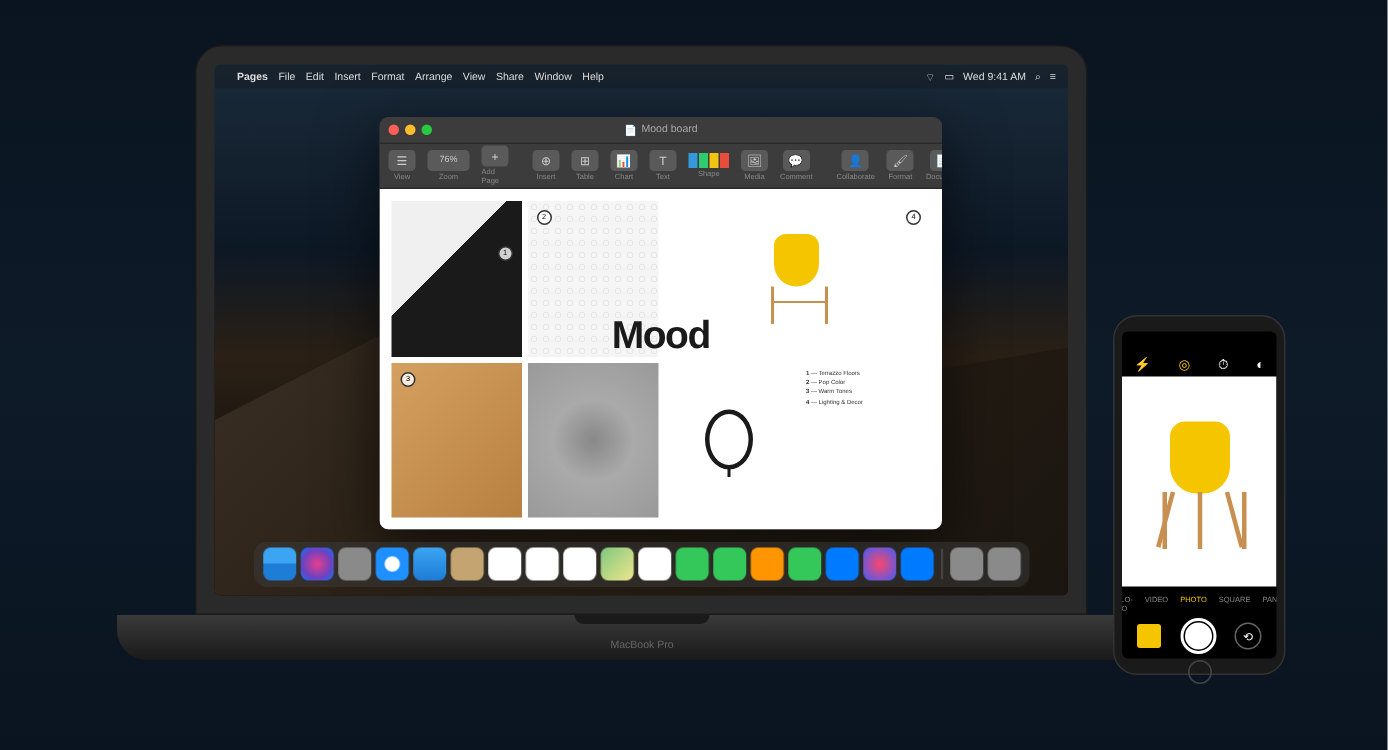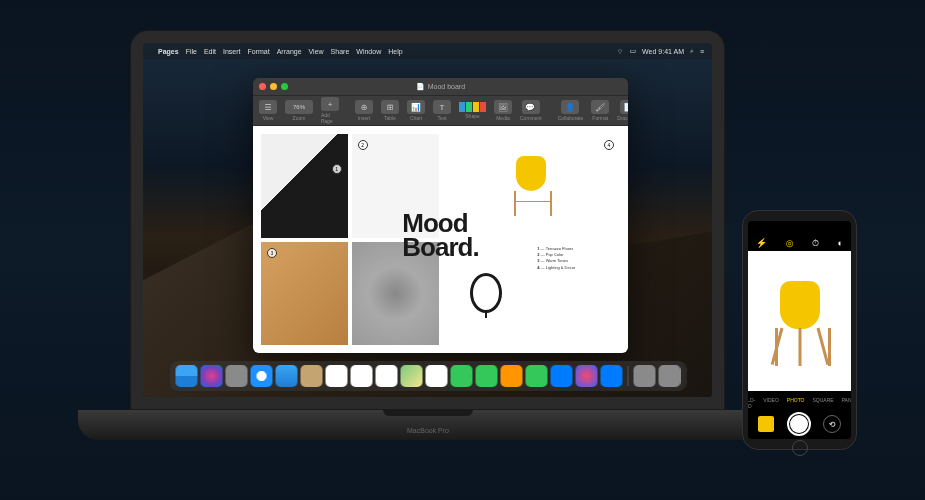--- a/index.html
+++ b/index.html
@@ -206,21 +206,21 @@
           <div class="tile t6"></div>
           <div class="tile t7">
               <div class="mirror"></div>
             </div>
           <div class="tile t8">
             <div><b>1</b> — <span>Terrazzo Floors</span></div>
             <div><b>2</b> — <span>Pop Color</span></div>
             <div><b>3</b> — <span>Warm Tones</span></div>
             <div><b>4</b> — <span>Lighting &amp; Decor</span></div>
           </div>
-          <div class="mood-title"><span>Mood</span><br><span>Board.</span></div>
+          <div class="mood-title"><span>Mood</span><br></div>
         </div>
       </div>
 
       <div class="dock" id="dock">
           <div class="dock-icon" style="background: linear-gradient(rgb(59, 165, 243) 50%, rgb(30, 125, 214) 50%);"></div>
           <div class="dock-icon" style="background: radial-gradient(circle, rgb(232, 62, 140) 0%, rgb(111, 66, 193) 60%, rgb(0, 123, 255) 100%);"></div>
           <div class="dock-icon" style="background: rgb(138, 138, 138);"></div>
           <div class="dock-icon" style="background: radial-gradient(circle, rgb(255, 255, 255) 30%, rgb(30, 144, 255) 35%);"></div>
           <div class="dock-icon" style="background: linear-gradient(rgb(59, 165, 243), rgb(30, 125, 214));"></div>
           <div class="dock-icon" style="background: rgb(196, 165, 114);"></div>

